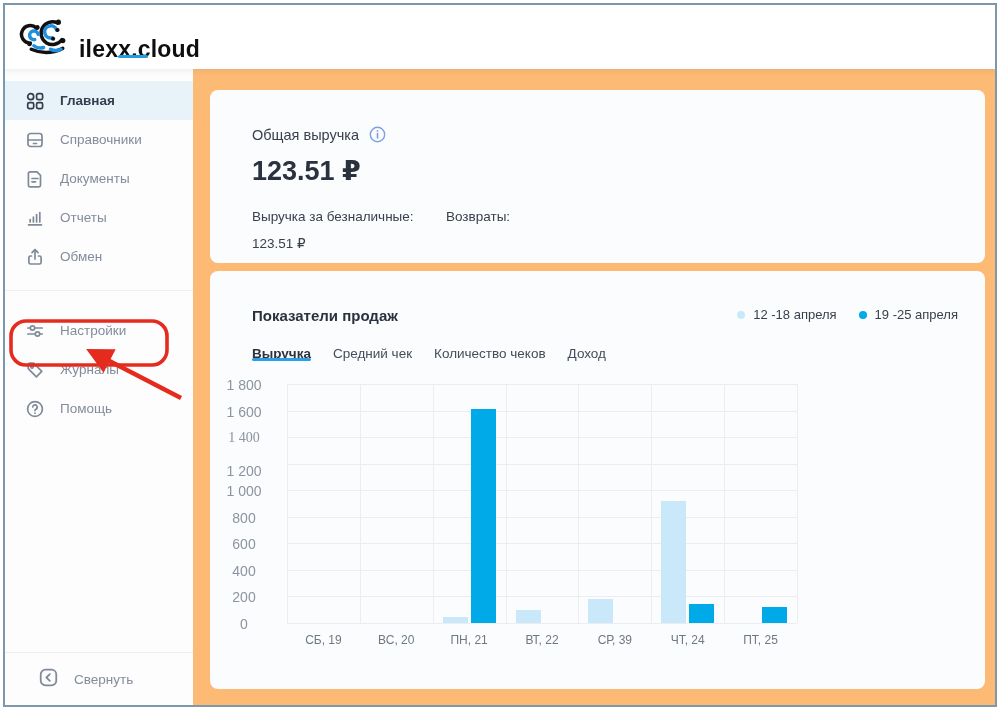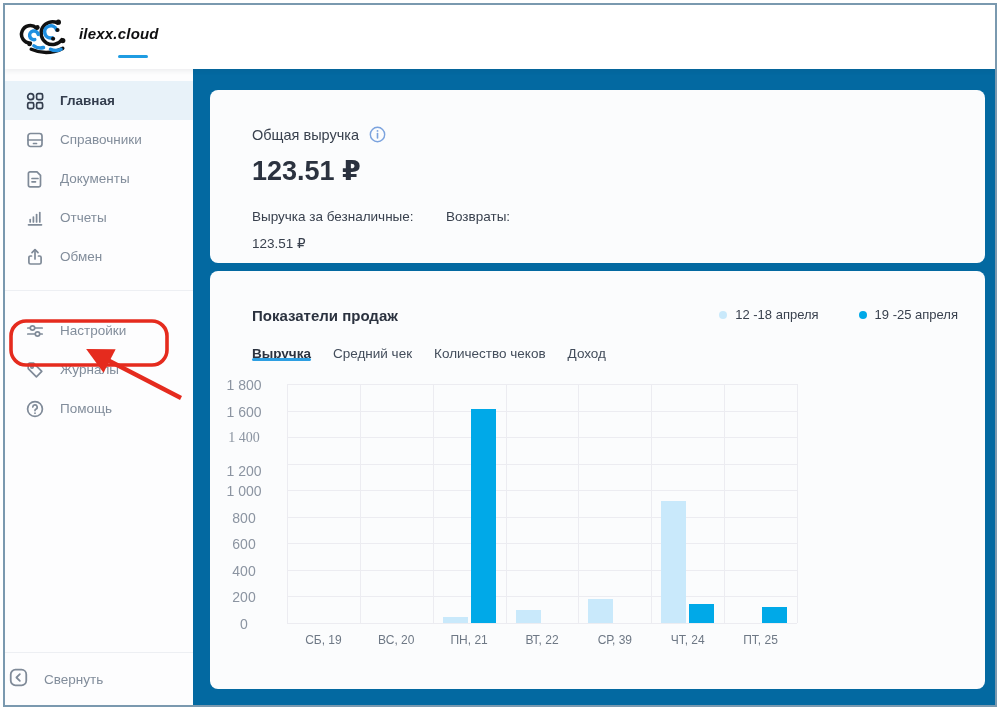--- a/index.html
+++ b/index.html
@@ -4,53 +4,53 @@
 <style>
   * { margin:0; padding:0; box-sizing:border-box; }
   html,body { width:1000px; height:710px; background:#ffffff;
     font-family:"Liberation Sans","DejaVu Sans",sans-serif; }
   .app { position:absolute; inset:3px; border:2px solid #7a99af; background:#fff; overflow:hidden; }
 
   
   .header { position:absolute; top:0; left:0; right:0; height:64px; background:#fff;
     box-shadow:0 2px 5px rgba(40,50,70,.08); z-index:6; }
   .logo { position:absolute; left:14px; top:4px; width:56px; height:56px; }
-  .brand { position:absolute; left:74px; top:20px; font-size:15px; font-weight:bold; color:#0e0e10; letter-spacing:.2px;font-style:italic; }
+  .brand { position:absolute; left:74px; top:31px; font-size:23px; font-weight:bold; color:#0e0e10; letter-spacing:.2px; }
   .brand-dash { position:absolute; left:113px; top:50px; width:30px; height:3px; background:#1f9ce2; border-radius:2px; }
 
   
   .sidebar { position:absolute; top:64px; left:0; width:188px; bottom:0; background:#fdfdfe; z-index:5; }
   .nav { padding-top:12px; }
   .nav-item { height:39px; display:flex; align-items:center; padding-left:19px; gap:15px;
     color:#828d9b; font-size:13.5px; cursor:pointer; }
   .nav-item .ico { width:21px; height:21px; flex:0 0 21px; display:flex; align-items:center; justify-content:center; }
   .nav-item.active { background:#e8f2f9; color:#343e4e; font-weight:bold; }
   .nav-item.active svg * { stroke:#333d4d; }
   .nav-divider { height:1px; background:#edeff3; margin:14px 0 20px 0; }
   .sidebar-bottom { position:absolute; bottom:0; left:0; right:0; height:53px; border-top:1px solid #edeff3;
-    display:flex; align-items:center; padding-left:3px; gap:15px; color:#828d9b; font-size:13.5px; cursor:pointer; }
+    display:flex; align-items:center; padding-left:33px; gap:15px; color:#828d9b; font-size:13.5px; cursor:pointer; }
   svg.line-ic { stroke:#7f8a98; fill:none; stroke-width:1.7; stroke-linecap:round; stroke-linejoin:round; }
 
   
-  .content { position:absolute; top:64px; left:188px; right:0; bottom:0; background:#0369a1; }
+  .content { position:absolute; top:64px; left:188px; right:0; bottom:0; background:#fdba74; }
   .card { position:absolute; background:#fbfcfd; border-radius:8px; }
   .card-revenue { left:17px; top:21px; width:775px; height:173px; padding:36px 42px 0 42px; }
   .card-title-row { display:flex; align-items:center; gap:10px; }
   .card-title { font-size:14.5px; color:#39414e; }
   .info-ic { width:17px; height:17px; cursor:pointer; }
   .total { margin-top:12px; font-size:27px; font-weight:bold; color:#2b323f; }
   .stats { display:flex; margin-top:22px; }
   .stat { width:214px; }
   .stat:first-child { width:194px; }
   .stat .lbl { font-size:13.5px; color:#39414e; }
   .stat .val { font-size:13.5px; color:#39414e; margin-top:11px; }
 
   .card-sales { left:17px; top:202px; width:775px; height:418px; }
   .sales-head { position:absolute; left:42px; top:36px; font-size:15px; font-weight:bold; color:#2b323f; }
-  .legend { position:absolute; right:27px; top:36px; display:flex; gap:40px; align-items:center; }
+  .legend { position:absolute; right:27px; top:36px; display:flex; gap:22px; align-items:center; }
   .legend-item { display:flex; align-items:center; gap:8px; font-size:13px; color:#39414e; }
   .legend-dot { width:8px; height:8px; border-radius:50%; }
   .tabs { position:absolute; left:42px; top:75px; display:flex; gap:22px; }
   .tab { font-size:13.5px; color:#434d5b; padding-bottom:0; cursor:pointer; position:relative; }
   .tab.active { color:#2b323f; font-weight:bold; }
   .tab.active::after { content:""; position:absolute; left:0; right:0; bottom:0; height:3px;
     background:#2d9fe2; border-radius:2px; }
 
   
   .chart { position:absolute; left:0; top:0; width:775px; height:418px; pointer-events:none; }

